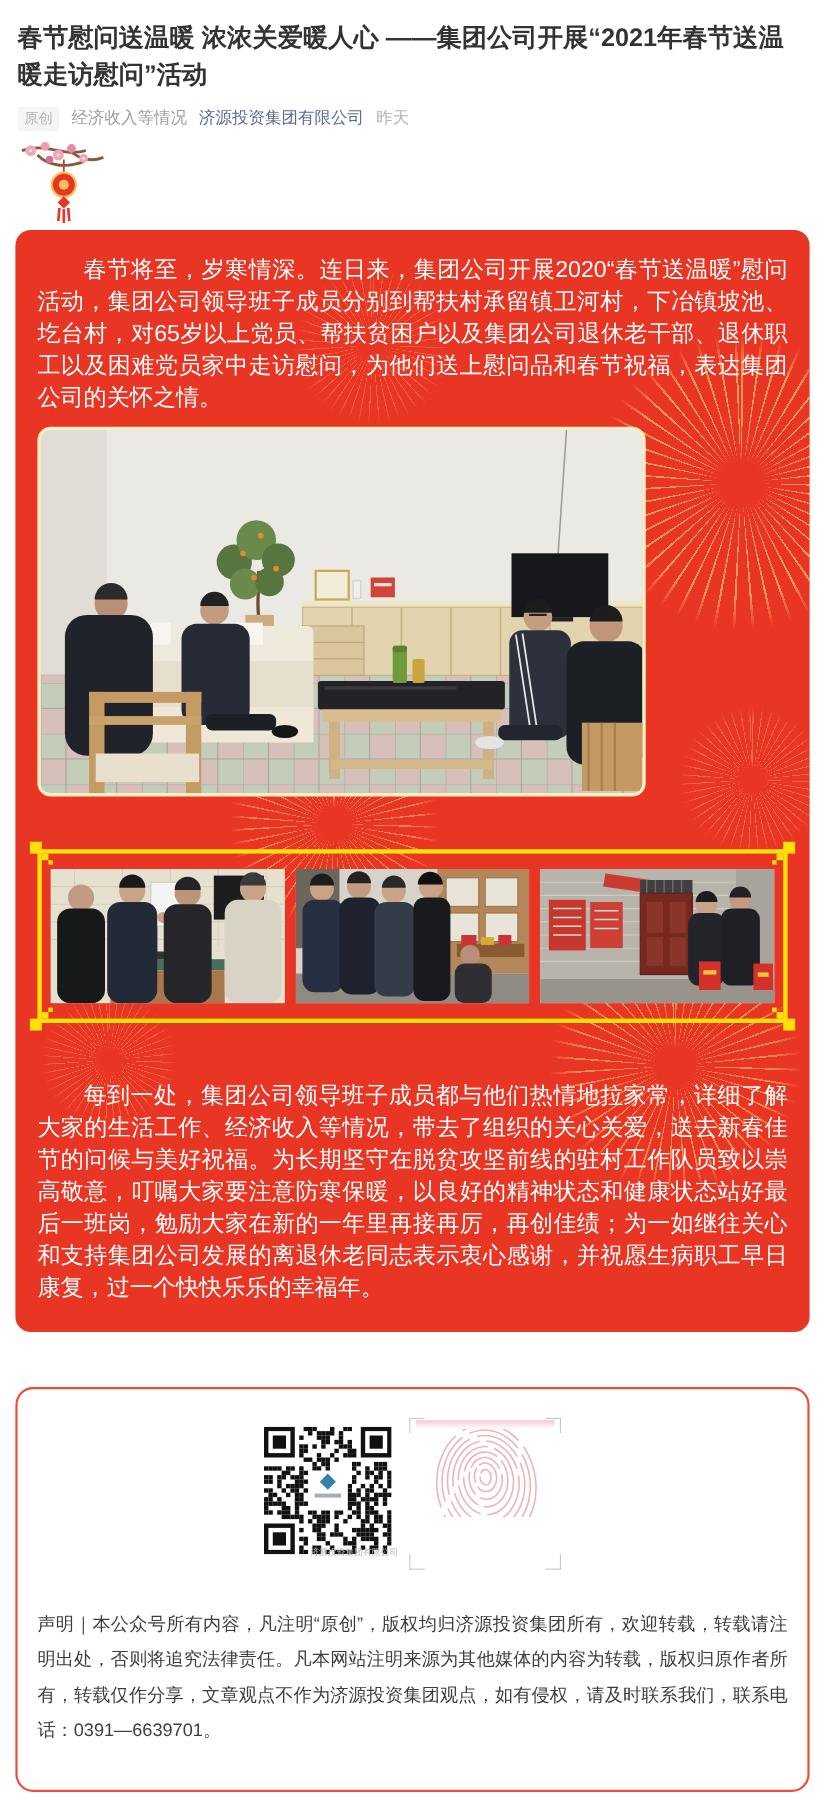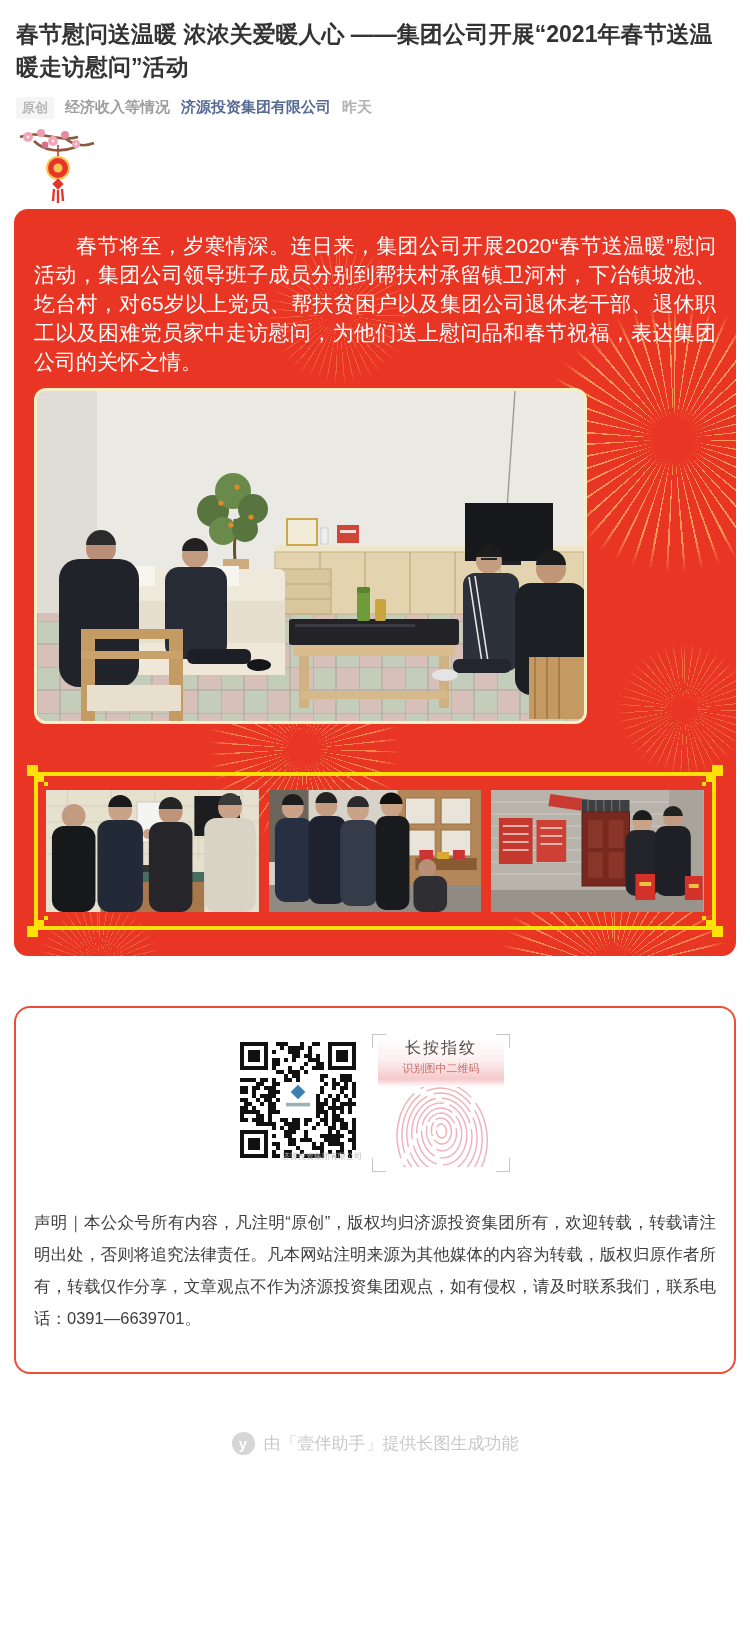--- a/index.html
+++ b/index.html
@@ -6,21 +6,21 @@
   body{
     width:750px;height:1640px;overflow:hidden;background:#ffffff;
     font-family:"Liberation Sans","DejaVu Sans",sans-serif;
     -webkit-font-smoothing:antialiased;
   }
   .page{position:relative;width:750px;height:1640px;}
 
   
   .header{padding:18px 16px 0 16px;}
   .title{font-size:23px;font-weight:700;color:#333;line-height:1.45;margin:0;}
-  .byline{margin-top:12px;display:flex;align-items:center;gap:11px;font-size:15px;font-weight:bold;}
+  .byline{margin-top:12px;display:flex;align-items:center;gap:11px;font-size:15px;}
   .badge{background:#f5f5f5;color:#b5b5b5;font-size:13px;padding:2px 6px;border-radius:3px;}
   .src{color:#9e9e9e;}
   .acct{color:#576b95;cursor:pointer;}
   .date{color:#b2b2b2;}
 
   
   .banner{position:relative;height:64px;margin-top:16px;}
   .pill{position:absolute;left:10px;bottom:2px;width:254px;height:38px;background:#fce9e9;border-radius:19px;display:flex;align-items:center;}
   .pill-text{margin-left:74px;color:#f15353;font-size:20px;letter-spacing:1px;white-space:nowrap;}
   .ornament{position:absolute;left:14px;top:-8px;width:88px;height:76px;z-index:3;}
@@ -313,20 +313,21 @@
             <rect x="150" y="92" width="12" height="4" fill="#f0c040"></rect>
           <circle cx="184" cy="28" r="10" fill="#c29b80"></circle>
             <path d="M174,26 a10,10 0 0 1 20,0" fill="#222"></path>
           <rect x="166" y="36" width="36" height="70" rx="10" fill="#1e2026"></rect>
           <rect x="196" y="86" width="18" height="24" fill="#d3322a"></rect>
             <rect x="200" y="94" width="10" height="4" fill="#f0c040"></rect>
         </svg>
       </div>
     </div>
 
+    <p class="para para2">每到一处，集团公司领导班子成员都与他们热情地拉家常，详细了解大家的生活工作、经济收入等情况，带去了组织的关心关爱，送去新春佳节的问候与美好祝福。为长期坚守在脱贫攻坚前线的驻村工作队员致以崇高敬意，叮嘱大家要注意防寒保暖，以良好的精神状态和健康状态站好最后一班岗，勉励大家在新的一年里再接再厉，再创佳绩；为一如继往关心和支持集团公司发展的离退休老同志表示衷心感谢，并祝愿生病职工早日康复，过一个快快乐乐的幸福年。</p>
   </div>
 
   <div class="qr-card">
     <div class="qr-row">
       <div class="qr-wrap">
         <svg id="qr-svg" width="116" height="116" viewBox="0 0 116 116">
             <rect x="0" y="0" width="116" height="116" fill="#ffffff"></rect>
             <rect x="36" y="0" width="4" height="4" fill="#111111"></rect>
             <rect x="40" y="0" width="4" height="4" fill="#111111"></rect>
             <rect x="44" y="0" width="4" height="4" fill="#111111"></rect>
@@ -621,24 +622,20 @@
             <rect x="52.8" y="44.8" width="10.4" height="10.4" fill="#3a7fae" transform="rotate(45 58 50)"></rect>
             <rect x="46" y="60.8" width="24" height="3.6" fill="#9fb0b6"></rect>
           </svg>
         <span class="qr-watermark">济源投资集团有限公司</span>
       </div>
       <div class="fp-panel">
         <span class="bk bk-tl"></span>
         <span class="bk bk-tr"></span>
         <span class="bk bk-bl"></span>
         <span class="bk bk-br"></span>
-        <div class="fp-head">
-          <div class="fp-title">长按指纹</div>
-          <div class="fp-sub">识别图中二维码</div>
-        </div>
         <div class="fp-fade"></div>
         <svg class="fingerprint" width="110" height="80" viewBox="0 0 110 80">
           <g transform="rotate(-6 55 40)" fill="none" stroke="#efb0b8" stroke-width="1.4">
             <ellipse cx="55" cy="44" rx="5" ry="7" stroke-dasharray="20 3"></ellipse>
             <ellipse cx="55" cy="44" rx="10" ry="13" stroke-dasharray="28 4 14 3"></ellipse>
             <ellipse cx="55" cy="45" rx="15" ry="19" stroke-dasharray="34 5 22 4"></ellipse>
             <ellipse cx="55" cy="46" rx="20" ry="25" stroke-dasharray="40 5 30 5"></ellipse>
             <ellipse cx="55" cy="47" rx="25" ry="31" stroke-dasharray="46 6 34 5"></ellipse>
             <ellipse cx="55" cy="48" rx="30" ry="37" stroke-dasharray="52 6 40 6"></ellipse>
             <ellipse cx="55" cy="49" rx="35" ry="43" stroke-dasharray="58 7 44 6"></ellipse>

